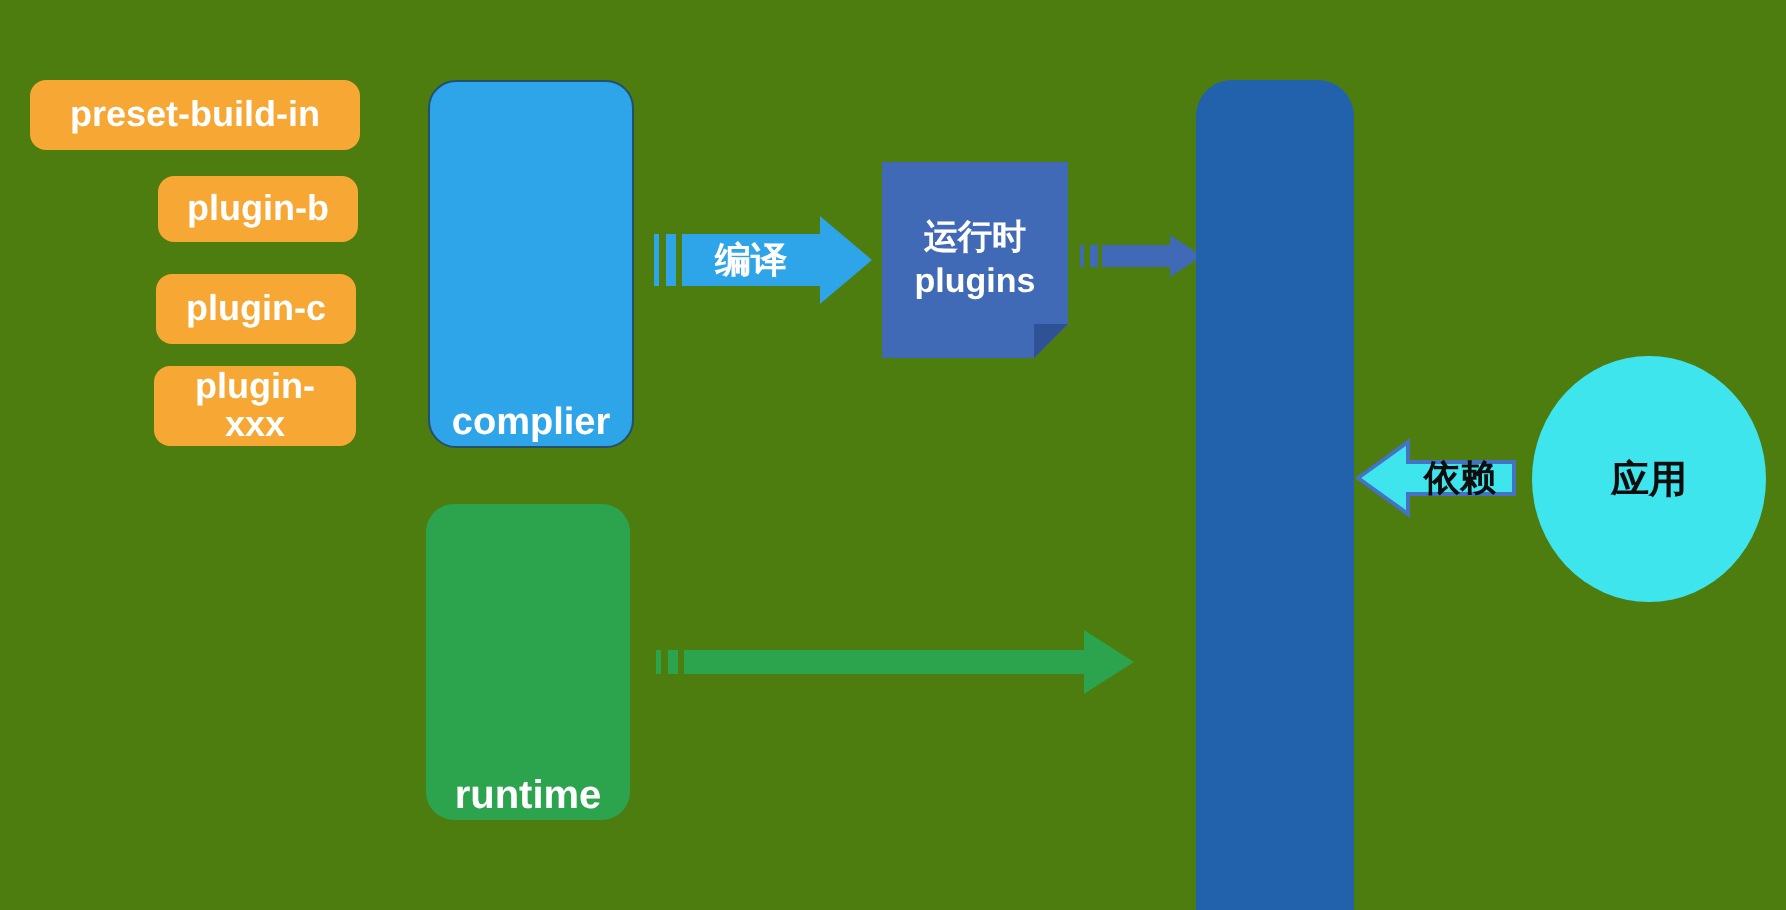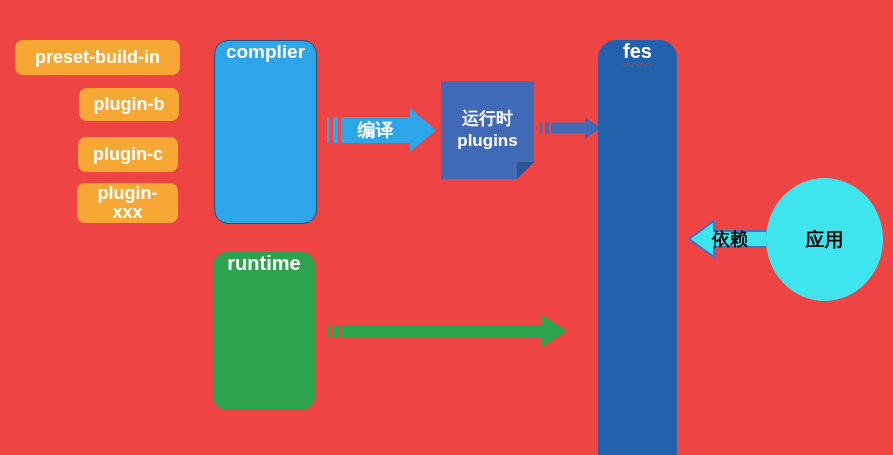--- a/index.html
+++ b/index.html
@@ -1,31 +1,31 @@
 <!DOCTYPE html>
 <html style="--chip-orange: #F7A733; --light-blue: #2EA4E9; --medium-blue: #4069B6; --fold-blue: #2E5295; --dark-blue: #2262AC; --green: #2CA44E; --cyan: #3FE5EC; --arrow-border-blue: #4472C4; --spellcheck-red: #E03131;"><head>
 <meta charset="utf-8">
 <style>
   html,body{margin:0;padding:0;background:#ffffff;}
   body{font-family:"Liberation Sans", sans-serif; width:893px; height:455px;}
-  .canvas{position:relative;width:893px;height:455px;background:#ef4444;overflow:hidden;}
+  .canvas{position:relative;width:893px;height:455px;background:#4d7c0f;overflow:hidden;}
 
   
   .chip{position:absolute;background:var(--chip-orange);color:#fff;font-weight:bold;
         font-size:18px;display:flex;align-items:center;justify-content:center;
         border-radius:8px;text-align:center;}
   .chip-0{left:15px;top:40px;width:165px;height:35px;}
   .chip-1{left:79px;top:88px;width:100px;height:33px;}
   .chip-2{left:78px;top:137px;width:100px;height:35px;}
   .chip-3{left:77px;top:183px;width:101px;height:40px;line-height:19px;align-items:center;}
   .chip-3 .chip-label{display:block;width:72px;}
 
   
   .block{position:absolute;color:#fff;font-weight:bold;display:flex;
-         align-items:flex-start;justify-content:center;}
+         align-items:flex-end;justify-content:center;}
   .compiler{left:214px;top:40px;width:101px;height:182px;background:var(--light-blue);
             border:1px solid #23506F;border-radius:14px;font-size:19px;}
   .runtime{left:213px;top:252px;width:102px;height:158px;background:var(--green);
            border-radius:14px;font-size:20px;}
   .fes{left:598px;top:40px;width:79px;height:448px;background:var(--dark-blue);
        border-radius:18px;font-size:20px;}
   .fes .fes-label{text-decoration:underline;
        text-decoration-style:wavy;text-decoration-color:var(--spellcheck-red);
        text-decoration-thickness:1px;text-underline-offset:4px;}
 
@@ -41,21 +41,21 @@
 
   
   .arrow{position:absolute;}
   .arrow svg{display:block;width:100%;height:100%;}
   .compile-arrow{left:327px;top:107px;width:110px;height:46px;}
   .compile-arrow .arrow-label{position:absolute;left:14px;top:10px;width:69px;height:26px;
       display:flex;align-items:center;justify-content:center;color:#fff;
       font-weight:bold;font-size:18px;}
   .small-arrow{left:540px;top:117px;width:62px;height:22px;}
   .green-arrow{left:328px;top:314px;width:240px;height:34px;}
-  .depend-arrow{left:678px;top:219px;width:81px;height:40px;padding-left:10px;}
+  .depend-arrow{left:678px;top:219px;width:81px;height:40px;}
   .depend-arrow .arrow-label{position:absolute;left:28px;top:8px;width:48px;height:24px;
       display:flex;align-items:center;justify-content:center;color:#0d0d0d;
       font-weight:bold;font-size:18px;}
 
   
   .app-ellipse{position:absolute;left:766px;top:178px;width:117px;height:123px;
       border-radius:50%;background:var(--cyan);display:flex;align-items:center;
       justify-content:center;color:#0d0d0d;font-weight:bold;font-size:19px;}
 
   .fill-light{fill:var(--light-blue);}

